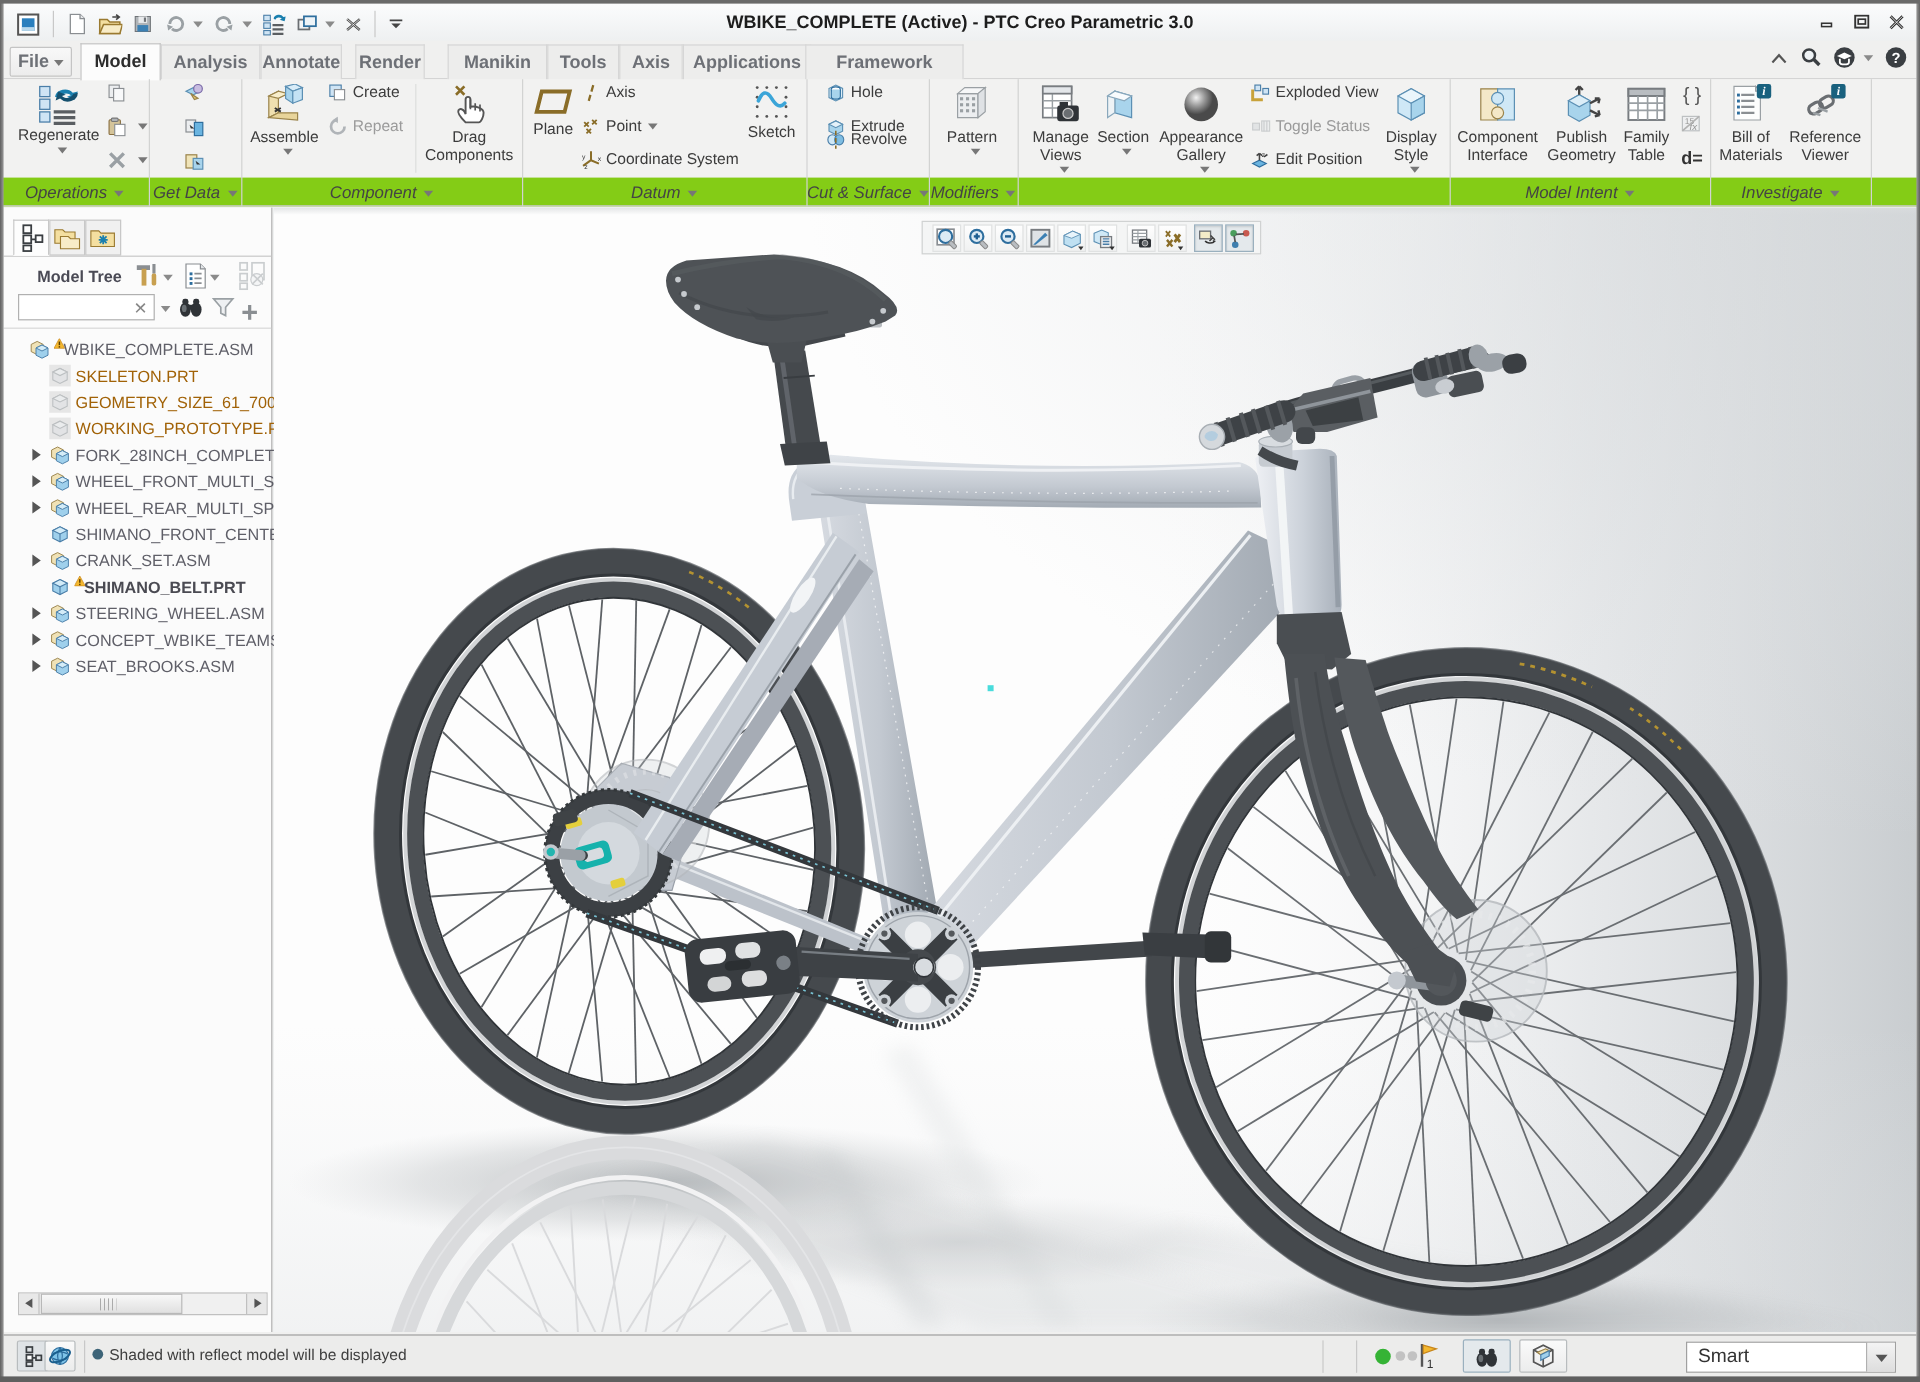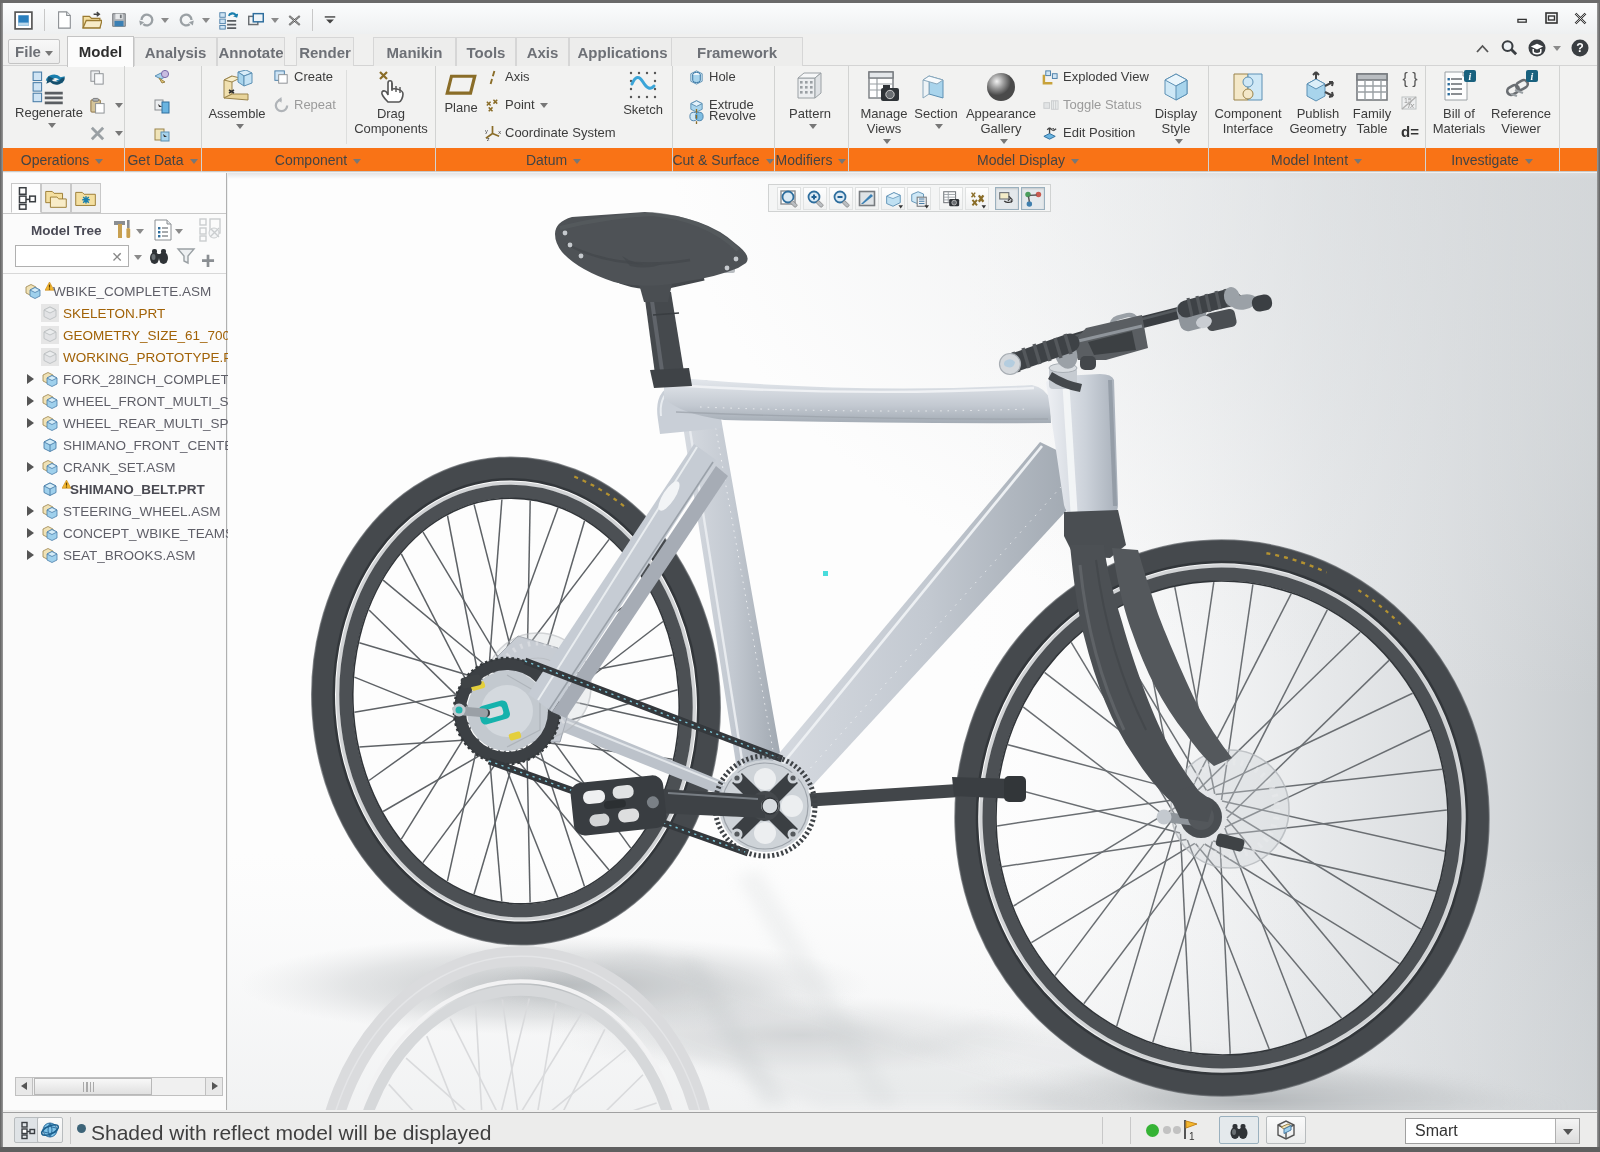--- a/index.html
+++ b/index.html
@@ -14,21 +14,21 @@
 .qdd{width:0;height:0;border-left:4px solid transparent;border-right:4px solid transparent;border-top:5px solid #8a8a8a;margin-left:-3px;}
 .winbtns{position:absolute;right:10px;top:9px;display:flex;gap:16px;}
 .tabrow{position:absolute;left:3px;right:3px;top:34px;height:32px;background:#f0f0ef;border-bottom:1px solid #d4d4d4;}
 .filebtn{position:absolute;left:5px;top:5px;width:52px;height:25px;border:1px solid #c4c4c4;background:linear-gradient(#f8f8f8,#ececec);color:#6d7076;font-weight:bold;font-size:15px;text-align:center;line-height:24px;border-radius:2px;}
 .filebtn:after{content:"";display:inline-block;margin-left:4px;width:0;height:0;border-left:4px solid transparent;border-right:4px solid transparent;border-top:5px solid #777;vertical-align:middle;}
 .tab{position:absolute;top:3px;height:30px;line-height:29px;font-size:15px;font-weight:bold;color:#6d7076;text-align:center;background:#ededec;border:1px solid #d6d6d6;border-bottom:none;}
 .tab.sel{background:#fcfcfc;color:#2d2d2d;border:1px solid #c4c4c4;border-bottom:none;z-index:2;top:2px;height:31px;}
 .tr-icons{position:absolute;right:8px;top:5px;display:flex;align-items:center;gap:10px;}
 
 .ribbon{position:absolute;left:0;right:0;top:66px;height:82px;background:#f2f2f1;}
-.glabels{position:absolute;left:0;right:0;top:148px;height:24px;background:#f97316;border-bottom:1px solid #c9cac9;}
+.glabels{position:absolute;left:0;right:0;top:148px;height:24px;background:#84cc16;border-bottom:1px solid #c9cac9;font-style:italic;}
 .glabel{position:absolute;top:0;height:24px;line-height:24px;text-align:center;font-size:14px;color:#444;white-space:nowrap;}
 .glabel:after{content:"";display:inline-block;margin-left:6px;width:0;height:0;border-left:4px solid transparent;border-right:4px solid transparent;border-top:5px solid #777;vertical-align:middle;}
 .gsep{position:absolute;top:66px;height:106px;width:1px;background:#d2d3d2;z-index:5;}
 .bigbtn{position:absolute;text-align:center;font-size:13px;color:#3c3c3c;line-height:15px;}
 .bigbtn .bicon{margin:0 auto 2px;}
 .smallbtn{position:absolute;font-size:13px;color:#3c3c3c;white-space:nowrap;height:22px;}
 .smallbtn .sicon{display:inline-block;vertical-align:middle;margin-right:4px;}
 .smallbtn.gray{color:#9b9b9b;}
 .dd:after{content:"";display:inline-block;margin-left:5px;width:0;height:0;border-left:4px solid transparent;border-right:4px solid transparent;border-top:5px solid #777;vertical-align:middle;}
 
@@ -57,20 +57,21 @@
 .sbtn{position:absolute;top:4px;width:26px;height:26px;border:1px solid #b8bcbe;background:linear-gradient(#fafafa,#ebecec);border-radius:2px;}
 .sbtn svg{width:20px;height:20px;margin:2px;}
 .bottomstrip{position:absolute;left:0;right:0;bottom:0;height:5px;background:#5f5f5f;z-index:51;}
 .ssep{position:absolute;top:4px;width:1px;height:27px;background:#c8c8c8;}
 .smart{position:absolute;left:1402px;top:5px;width:175px;height:26px;background:#fff;border:1px solid #a0a0a0;font-size:16px;color:#333;line-height:24px;padding-left:9px;}
 .smartarrow{position:absolute;right:0;top:0;width:24px;height:24px;background:linear-gradient(#f4f4f4,#dddddd);border-left:1px solid #b0b0b0;}
 .smartarrow:after{content:"";position:absolute;left:7px;top:10px;width:0;height:0;border-left:5px solid transparent;border-right:5px solid transparent;border-top:6px solid #555;}
 </style></head><body>
 <div id="win">
   <div class="titlebar">
+    <div class="title">WBIKE_COMPLETE (Active) - PTC Creo Parametric 3.0</div>
     <div class="qat">
       <svg class="qicon" viewBox="0 0 20 20" style="width:21px;height:21px">
           <rect x="2" y="2" width="16" height="16" fill="#fff" stroke="#555" stroke-width="1.6"></rect>
           <rect x="5" y="5" width="10" height="10" fill="#2a7fbe"></rect>
           <rect x="5" y="12" width="10" height="3" fill="#b8d8ec"></rect>
         </svg>
       <div class="qsep"></div>
       <svg class="qicon" viewBox="0 0 20 20">
           <path d="M4 1 L13 1 L17 5 L17 19 L4 19 Z" fill="#fff" stroke="#8a8e92" stroke-width="1.2"></path>
           <path d="M13 1 L13 5 L17 5" fill="#e8eaec" stroke="#8a8e92" stroke-width="1.2"></path>
@@ -395,21 +396,20 @@
     <div class="gsep" style="left:1425px"></div>
     <div class="gsep" style="left:1559px"></div>
     <div class="gsep" style="left:346px;top:70px;height:74px;background:#dddedd"></div>
   <div class="glabels">
       <div class="glabel" style="left:0px;width:124px">Operations</div>
       <div class="glabel" style="left:124px;width:77px">Get Data</div>
       <div class="glabel" style="left:201px;width:234px">Component</div>
       <div class="glabel" style="left:435px;width:237px">Datum</div>
       <div class="glabel" style="left:672px;width:102px">Cut &amp; Surface</div>
       <div class="glabel" style="left:774px;width:74px">Modifiers</div>
-      <div class="glabel" style="left:848px;width:360px">Model Display</div>
       <div class="glabel" style="left:1208px;width:217px">Model Intent</div>
       <div class="glabel" style="left:1425px;width:134px">Investigate</div>
     </div>
   <div class="mainarea">
     <div class="panel">
       <div class="ptab sel" style="left:8px"><svg viewBox="0 0 30 30" width="28" height="28">
             <g fill="none" stroke="#3a3e42" stroke-width="1.6">
               <rect x="8" y="4" width="7" height="7"></rect>
               <rect x="8" y="13" width="7" height="7" fill="#fff"></rect>
               <rect x="8" y="22" width="7" height="5"></rect>
@@ -1021,21 +1021,21 @@
             <path d="M10 11.5 L13 11.5"></path>
           </g>
         </svg></div>
     <div class="sbtn" style="left:34px"><svg viewBox="0 0 20 20">
           <circle cx="10" cy="10" r="7" fill="#7ec3e8" stroke="#2e6e9e"></circle>
           <path d="M4 8 q6 -3 12 0 M4 12 q6 3 12 0 M10 3 q-4 7 0 14 M10 3 q4 7 0 14" stroke="#2e6e9e" stroke-width="1" fill="none"></path>
           <ellipse cx="10" cy="10" rx="9" ry="4" fill="none" stroke="#1a5f8e" stroke-width="1.6" transform="rotate(-25 10 10)"></ellipse>
         </svg></div>
     <div class="ssep" style="left:67px"></div>
     <div style="position:absolute;left:74px;top:11px;width:9px;height:9px;border-radius:50%;background:#3d6478"></div>
-    <div style="position:absolute;left:88px;top:8px;font-size:21px;color:#3f3f3f">Shaded with reflect model will be displayed</div>
+    <div style="position:absolute;left:88px;top:8px;font-size:13px;color:#3f3f3f">Shaded with reflect model will be displayed</div>
     <div class="ssep" style="left:1099px"></div>
     <div class="ssep" style="left:1127px"></div>
     <div style="position:absolute;left:1143px;top:11px;width:13px;height:13px;border-radius:50%;background:#35b335"></div>
     <div style="position:absolute;left:1160px;top:13px;width:8px;height:8px;border-radius:50%;background:#c2c2c2"></div>
     <div style="position:absolute;left:1170px;top:13px;width:8px;height:8px;border-radius:50%;background:#c2c2c2"></div>
     <svg style="position:absolute;left:1180px;top:6px" width="16" height="24" viewBox="0 0 16 24">
         <path d="M2 1 L2 20" stroke="#555" stroke-width="2"></path>
         <path d="M3 2 L14 5 L3 9 Z" fill="#f4b82e" stroke="#c8861a"></path>
         <text x="6" y="21" font-size="10" fill="#333">1</text>
       </svg>

